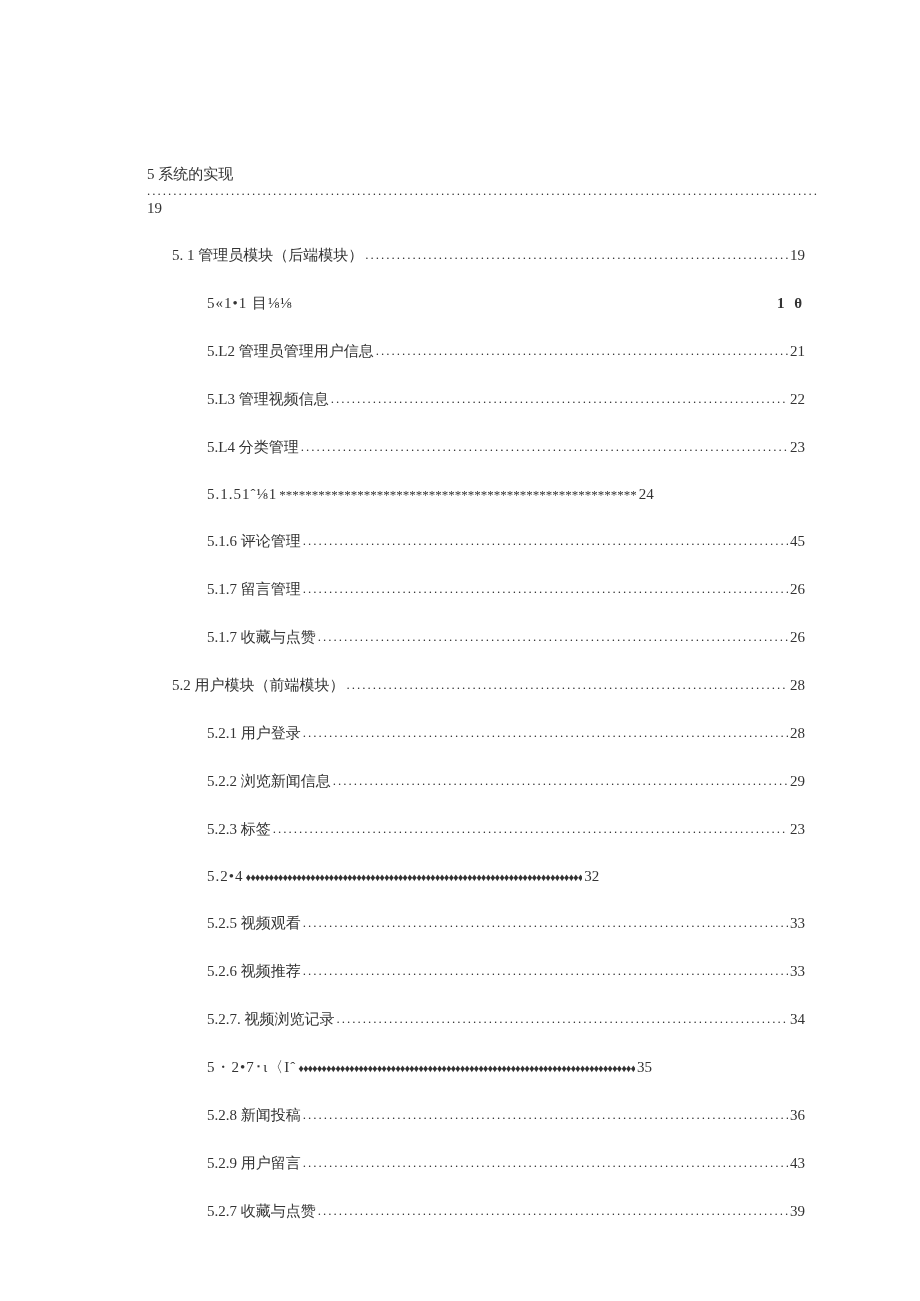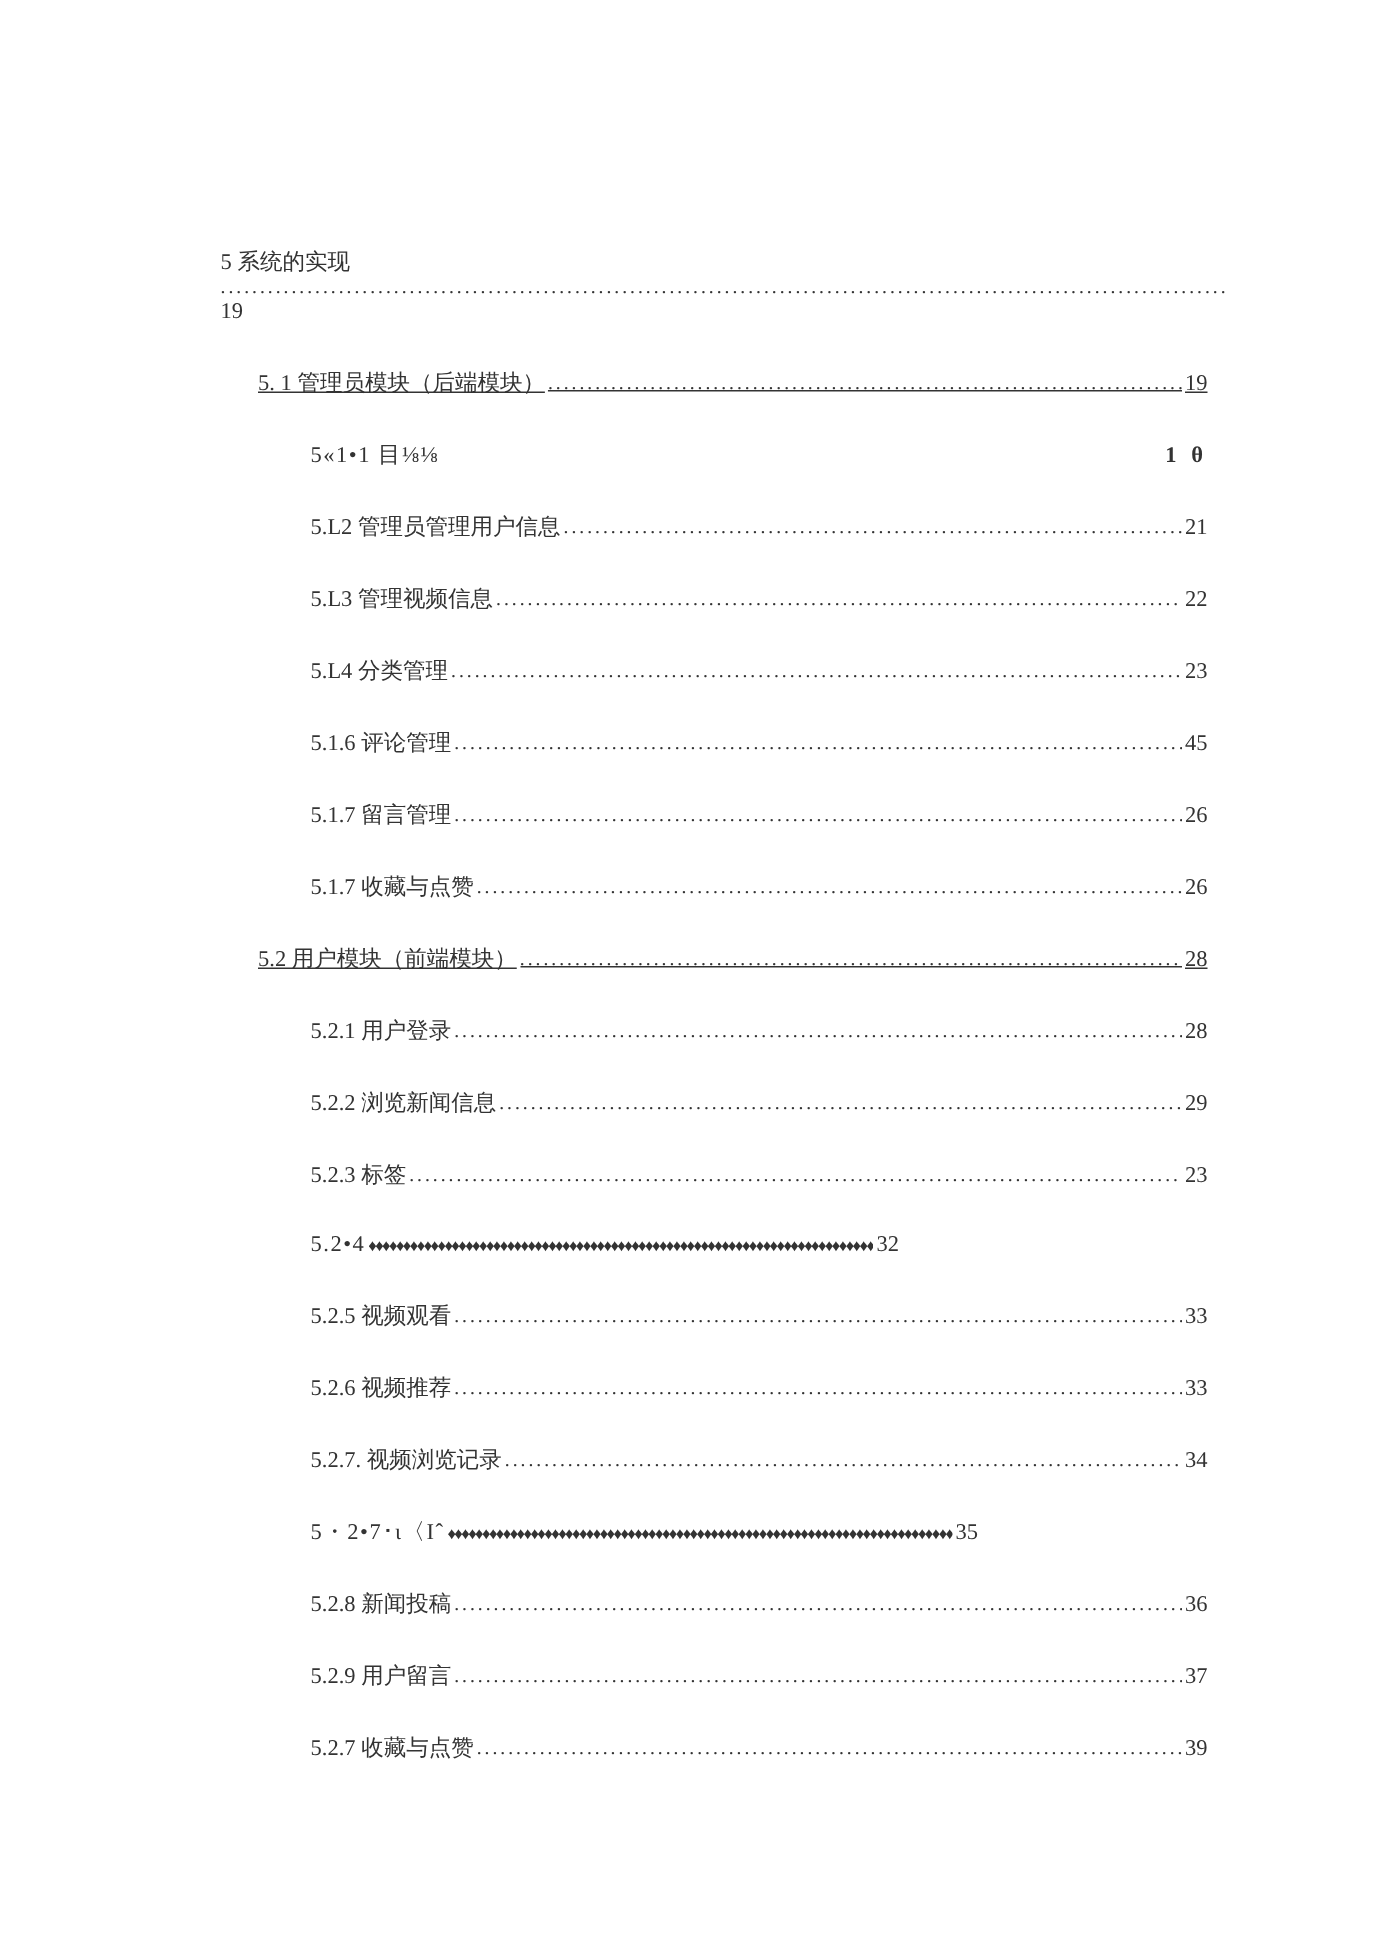--- a/index.html
+++ b/index.html
@@ -50,21 +50,20 @@
     }
     .toc-page {
       flex-shrink: 0;
     }
     .level-0 {
       padding-left: 0;
       flex-direction: column;
     }
     .level-1 {
       padding-left: 27px;
-      text-decoration: underline;
     }
     .level-2 {
       padding-left: 62px;
       text-align: center;
     }
     .nolead .toc-leader {
       visibility: hidden;
     }
     .special-511 {
       padding-left: 62px;
@@ -104,20 +103,26 @@
     </div>
     <div class="toc-entry level-2">
       <span class="toc-label">5.L3 管理视频信息</span>
       <span class="toc-leader">................................................................................................................................</span>
       <span class="toc-page">22</span>
     </div>
     <div class="toc-entry level-2">
       <span class="toc-label">5.L4 分类管理</span>
       <span class="toc-leader">................................................................................................................................</span>
       <span class="toc-page">23</span>
+    </div>
+    <div class="toc-entry level-2">
+      <span class="toc-label mono-like">5.1.51ˆ⅛1</span>
+      <span class="toc-leader-stars" style="flex: 0 1 auto; max-width: 430px;">*******************************************************</span>
+      <span class="toc-page">24</span>
+      <span style="flex: 1 1 0%;"></span>
     </div>
     <div class="toc-entry level-2">
       <span class="toc-label">5.1.6 评论管理</span>
       <span class="toc-leader">................................................................................................................................</span>
       <span class="toc-page">45</span>
     </div>
     <div class="toc-entry level-2">
       <span class="toc-label">5.1.7 留言管理</span>
       <span class="toc-leader">................................................................................................................................</span>
       <span class="toc-page">26</span>
@@ -175,20 +180,20 @@
       <span style="flex: 1 1 0%;"></span>
     </div>
     <div class="toc-entry level-2">
       <span class="toc-label">5.2.8 新闻投稿</span>
       <span class="toc-leader">................................................................................................................................</span>
       <span class="toc-page">36</span>
     </div>
     <div class="toc-entry level-2">
       <span class="toc-label">5.2.9 用户留言</span>
       <span class="toc-leader">................................................................................................................................</span>
-      <span class="toc-page">37</span>
+      <span class="toc-page">43</span>
     </div>
     <div class="toc-entry level-2">
       <span class="toc-label">5.2.7 收藏与点赞</span>
       <span class="toc-leader">................................................................................................................................</span>
       <span class="toc-page">39</span>
     </div>
   </div>
 
 </body></html>

